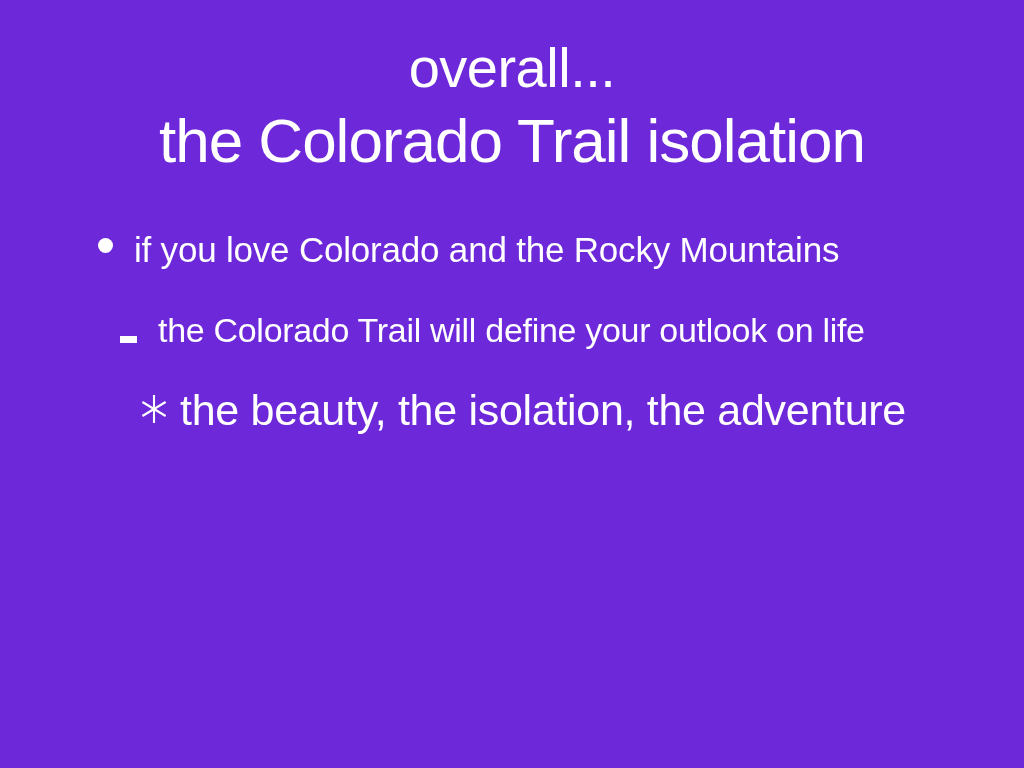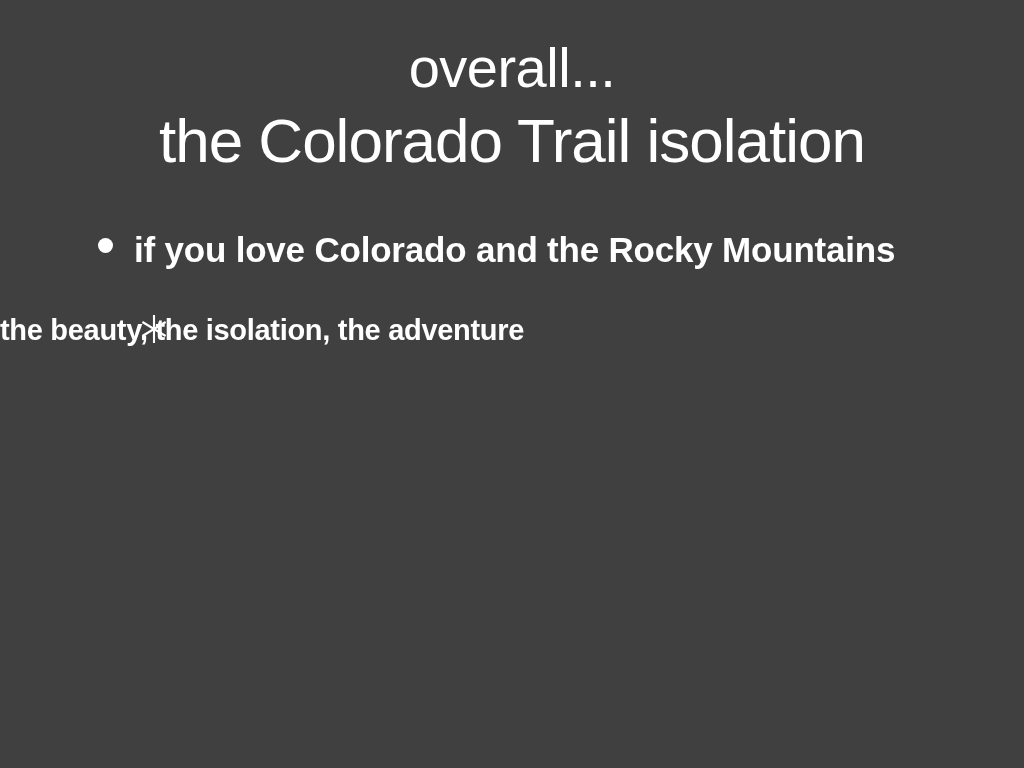--- a/index.html
+++ b/index.html
@@ -12,21 +12,21 @@
     width: 1024px;
     height: 768px;
     overflow: hidden;
     font-family: "Liberation Sans", sans-serif;
   }
 
   .slide {
     position: relative;
     width: 1024px;
     height: 768px;
-    background: #404040;
+    background: #6d28d9;
     color: #ffffff;
     -webkit-font-smoothing: antialiased;
   }
 
   
   .title-block {
     position: absolute;
     left: 0;
     top: 32px;
     width: 1024px;
@@ -66,21 +66,21 @@
   .bullet-row .marker {
     position: absolute;
     display: block;
     color: #ffffff;
     line-height: 1;
   }
   .bullet-row .text {
     display: block;
     color: #ffffff;
     font-family: "Liberation Sans", sans-serif;
-    font-weight: 700;
+    font-weight: 400;
     white-space: nowrap;
   }
 
   
   .level-1 { }
   .level-1 .marker {
     left: 98px;
     top: 28px;
     width: 15px;
     height: 15px;
@@ -117,21 +117,22 @@
     top: 22px;
     width: 28px;
     height: 34px;
   }
   .level-3 .marker svg {
     display: block;
     width: 28px;
     height: 34px;
   }
   .level-3 .text {
-    font-size: 29px;
+    margin-left: 180px;
+    font-size: 43px;
     line-height: 80px;
     letter-spacing: -0.3px;
   }
 </style>
 </head>
 <body>
 
 <div class="slide">
 
   <div class="title-block">
@@ -139,20 +140,24 @@
     <span class="title-line title-line-2">the Colorado Trail isolation</span>
   </div>
 
   <div class="bullet-list">
 
     <div class="bullet-row level-1">
       <span class="marker"></span>
       <span class="text">if you love Colorado and the Rocky Mountains</span>
     </div>
 
+    <div class="bullet-row level-2">
+      <span class="marker"></span>
+      <span class="text">the Colorado Trail will define your outlook on life</span>
+    </div>
 
     <div class="bullet-row level-3">
       <span class="marker">
         <svg viewBox="0 0 28 34" xmlns="http://www.w3.org/2000/svg" aria-hidden="true">
           <g stroke="#ffffff" stroke-width="2.1" stroke-linecap="butt">
             <line x1="14" y1="3" x2="14" y2="31"></line>
             <line x1="2.4" y1="10" x2="25.6" y2="24"></line>
             <line x1="2.4" y1="24" x2="25.6" y2="10"></line>
           </g>
         </svg>

